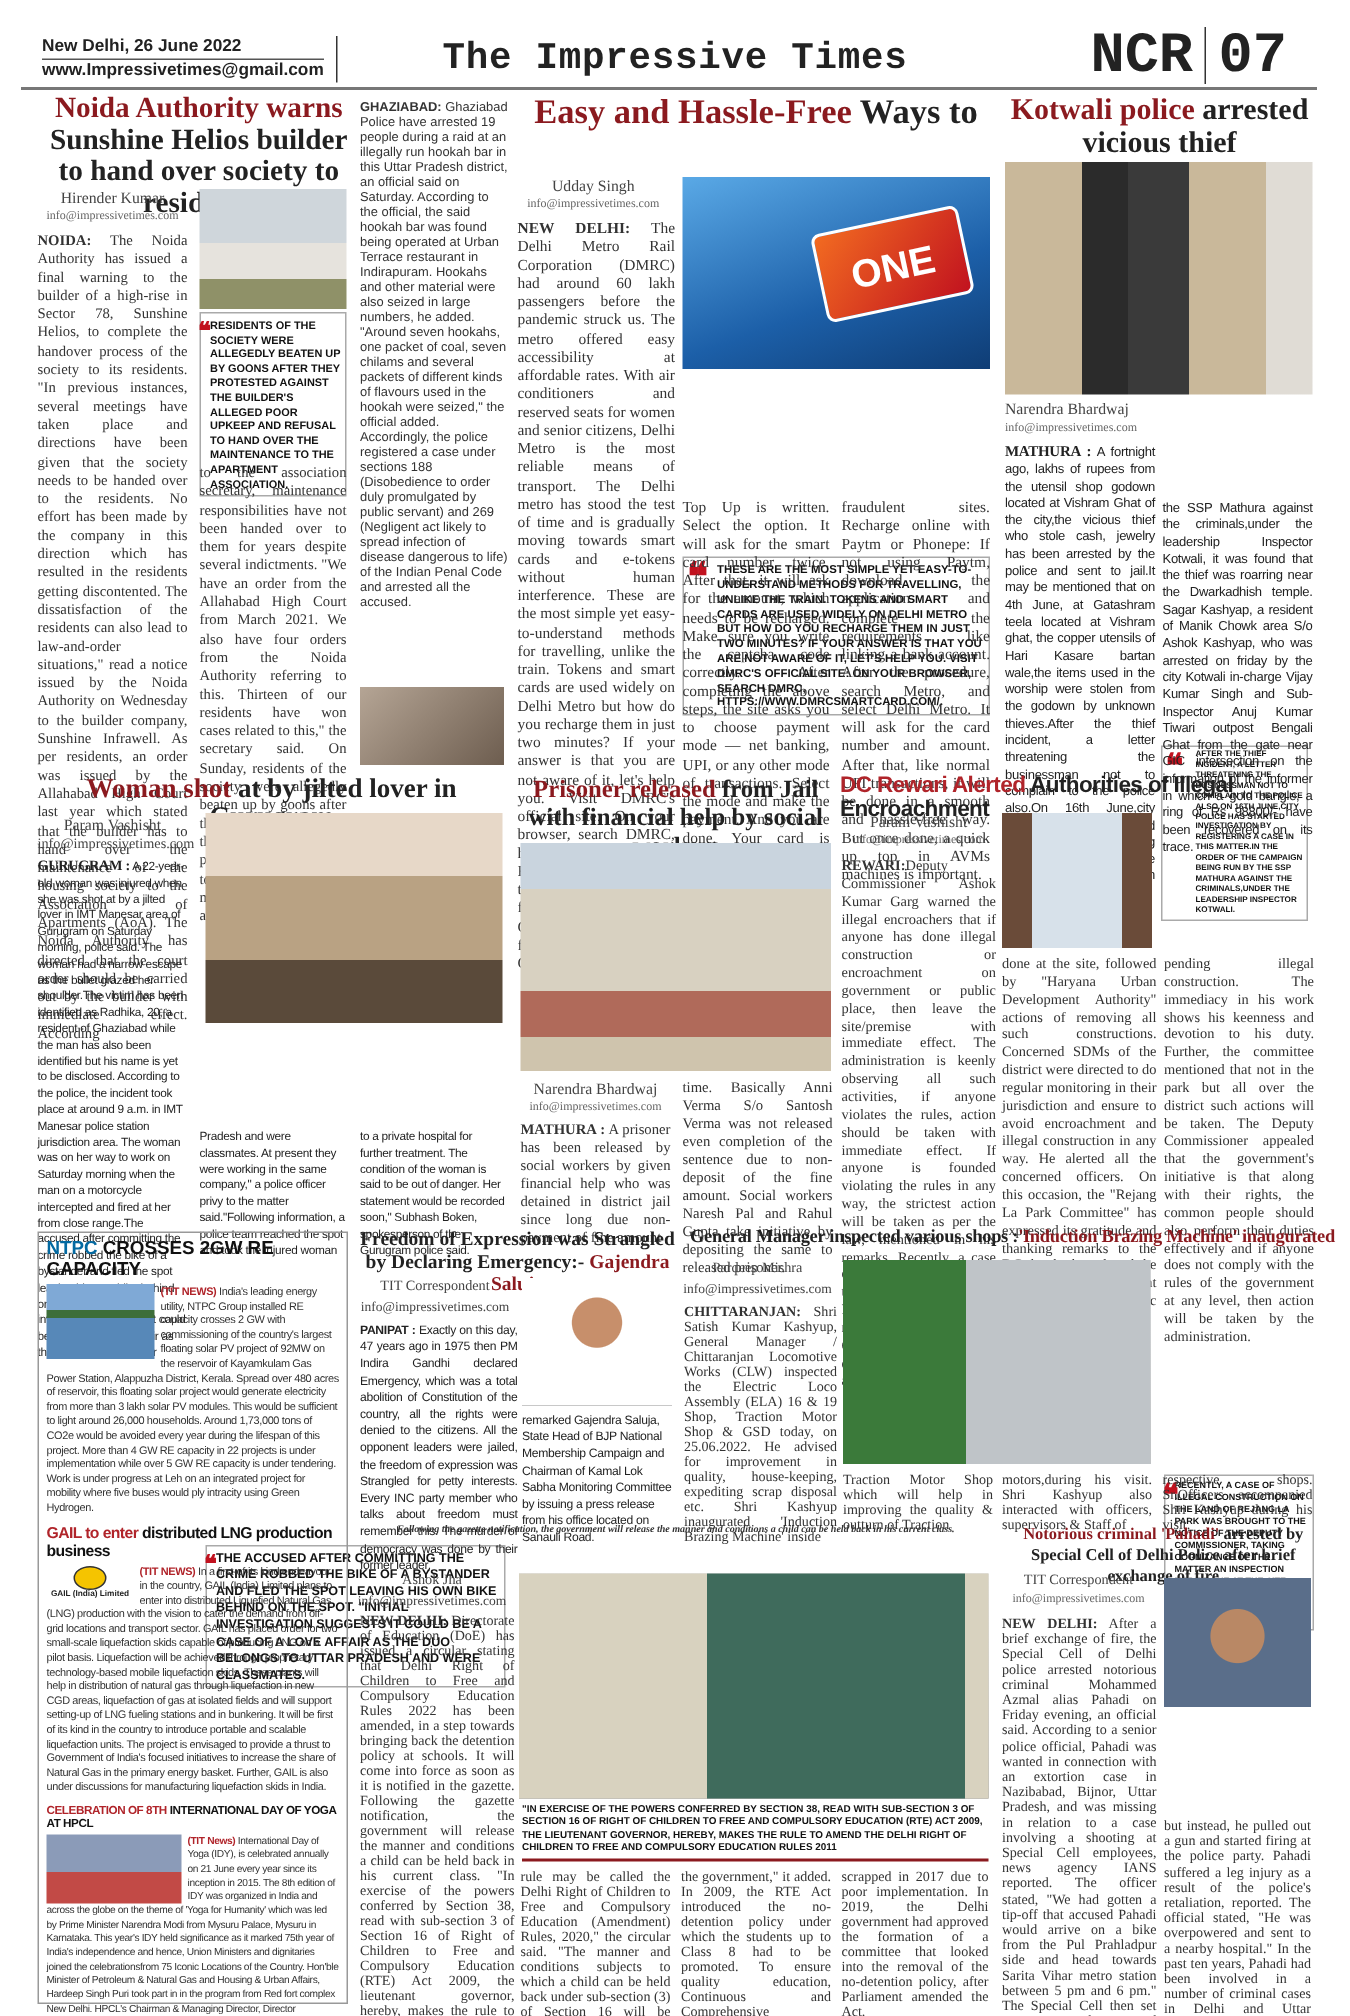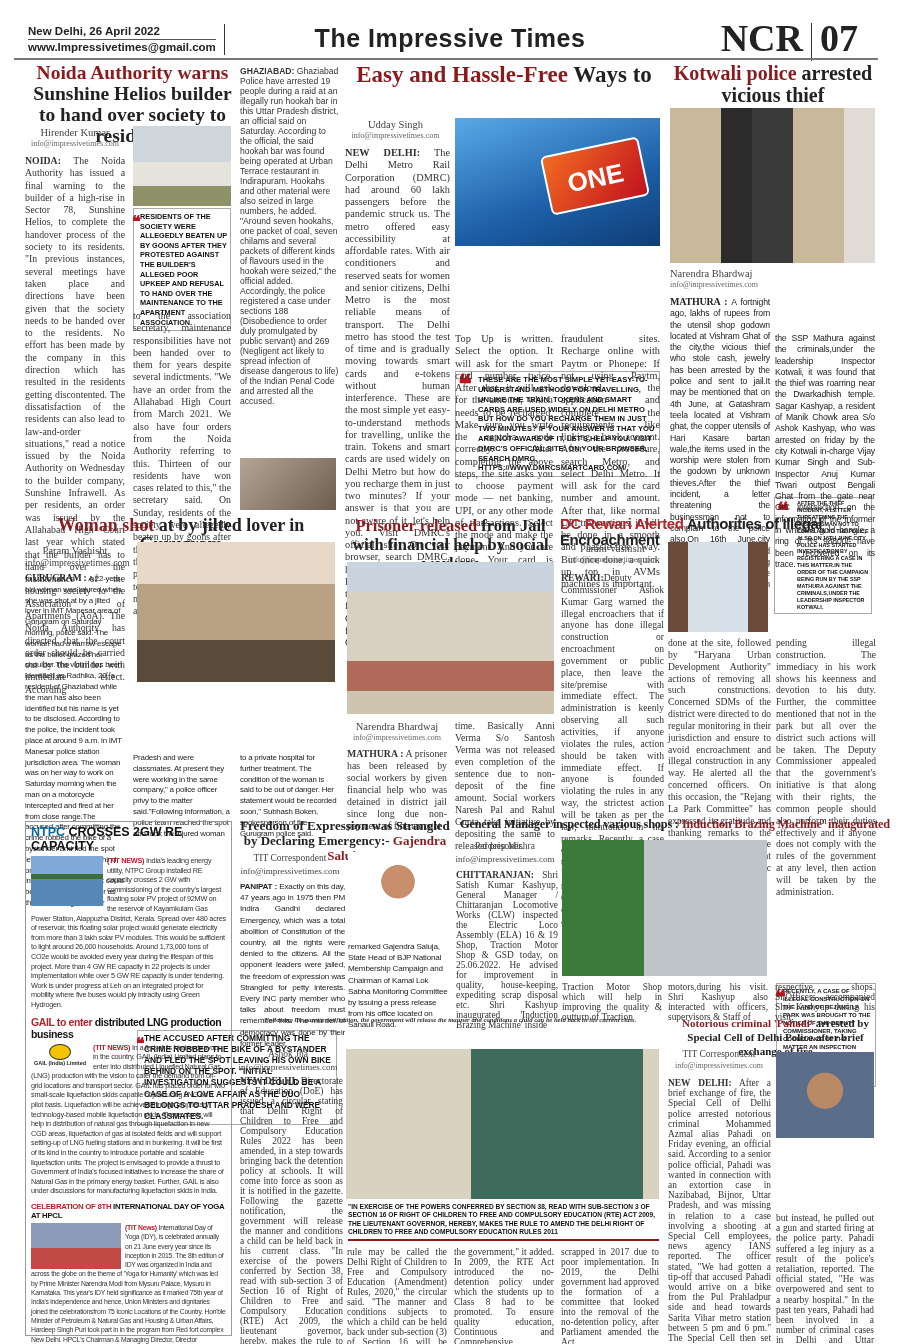--- a/index.html
+++ b/index.html
@@ -1,43 +1,43 @@
 <!DOCTYPE html>
 <html><head>
 <meta charset="utf-8">
 <style>
 *{box-sizing:border-box;margin:0;padding:0}
 body{width:900px;height:1344px;background:#fff;font-family:"Liberation Serif",serif;color:#222;position:relative;overflow:hidden}
 .abs{position:absolute}
 .red{color:#8b1a1f}
 .mast-left{left:28px;top:24px;font-family:"Liberation Sans",sans-serif;font-size:11.5px;font-weight:bold;line-height:15px;border-right:1px solid #333;padding-right:8px}
 .mast-left div:first-child{border-bottom:1px solid #555}
-.mast-title{left:0;width:900px;top:24px;text-align:center;font-size:25px;font-weight:bold;font-family:Liberation Sans, sans-serif;letter-spacing:0.5px}
-.mast-right{right:42px;top:16px;font-size:38px;font-weight:bold;font-family:Liberation Serif, serif}
+.mast-title{left:0;width:900px;top:24px;text-align:center;font-size:25px;font-weight:bold;font-family:Liberation Mono, monospace;letter-spacing:0.5px}
+.mast-right{right:42px;top:16px;font-size:38px;font-weight:bold;font-family:Liberation Mono, monospace}
 .mast-right .sep{display:inline-block;width:1px;height:38px;background:#333;margin:0 8px;vertical-align:middle}
 .rule{left:14px;right:22px;top:58px;height:2px;background:#777}
 h1{font-family:"Liberation Serif",serif;font-weight:bold;line-height:1.08;text-align:center}
 .by{font-size:10.5px;text-align:center;color:#444;line-height:13px}
 .mail{font-size:8px;text-align:center;color:#666}
 .body{font-size:10.3px;line-height:12.5px;text-align:justify;color:#333;hyphens:auto}
 .cond{font-family:"Liberation Sans",sans-serif;font-size:8.6px;line-height:11.3px;letter-spacing:-0.2px;text-align:left}
 .quote{border:1px solid #aaa;padding:4px 6px 4px 8px;font-family:"Liberation Sans",sans-serif;font-weight:bold;font-size:9px;line-height:11.5px;color:#111;text-transform:uppercase;background:#fff;position:relative}
 .qm{position:absolute;left:-2px;top:-2px;color:#c1121f;font-size:30px;font-family:"Liberation Serif",serif;line-height:30px}
 .photo{background:#8a8a8a;position:absolute}
 .sans{font-family:"Liberation Sans",sans-serif}
 .buzz-box{border:1px solid #999}
 .buzz-head{background:#8b1a1f;color:#fff;font-family:"Liberation Sans",sans-serif;font-weight:bold;font-size:22px;text-align:center;border-radius:8px 8px 0 0;line-height:32px}
 .buzz-h2{font-family:"Liberation Sans",sans-serif;font-weight:bold;color:#111}
 .small-cond{font-family:"Liberation Sans",sans-serif;font-size:7.3px;line-height:9.6px;letter-spacing:-0.25px;color:#333}
 </style>
 </head>
 <body>
 
 <div class="abs mast-left">
-  <div>New Delhi, 26 April 2022</div>
+  <div>New Delhi, 26 June 2022</div>
   <div>www.Impressivetimes@gmail.com</div>
 </div>
 <div class="abs mast-title">The Impressive Times</div>
 <div class="abs mast-right"><span>NCR</span><span class="sep"></span><span>07</span></div>
 <div class="abs rule"></div>
 
 <div class="abs" style="left:25px;top:62px;width:215px">
   <h1 style="font-size:19.5px;"><span class="red">Noida Authority warns</span><br><span>Sunshine Helios builder to hand over society to residents</span></h1>
 </div>
 <div class="abs" style="left:25px;top:126px;width:100px;">

